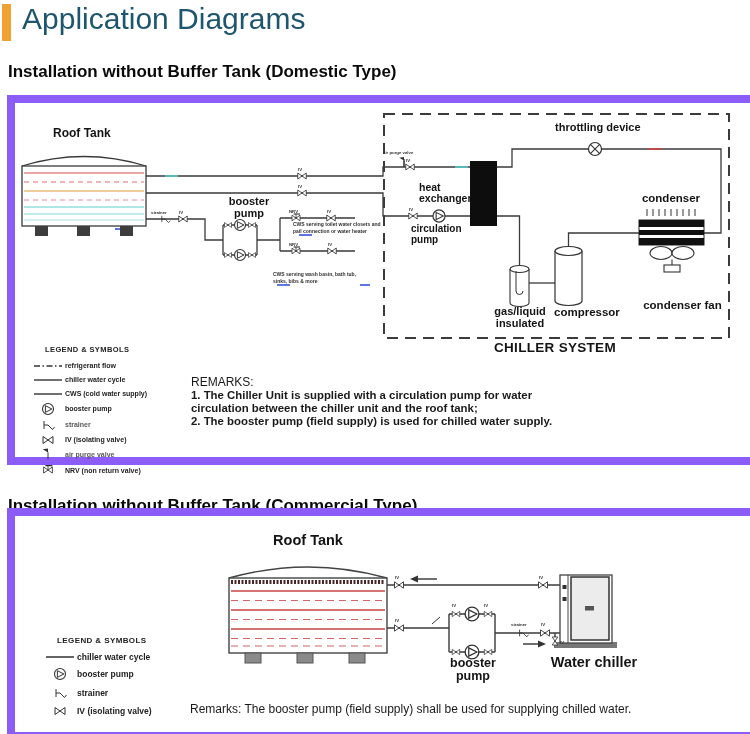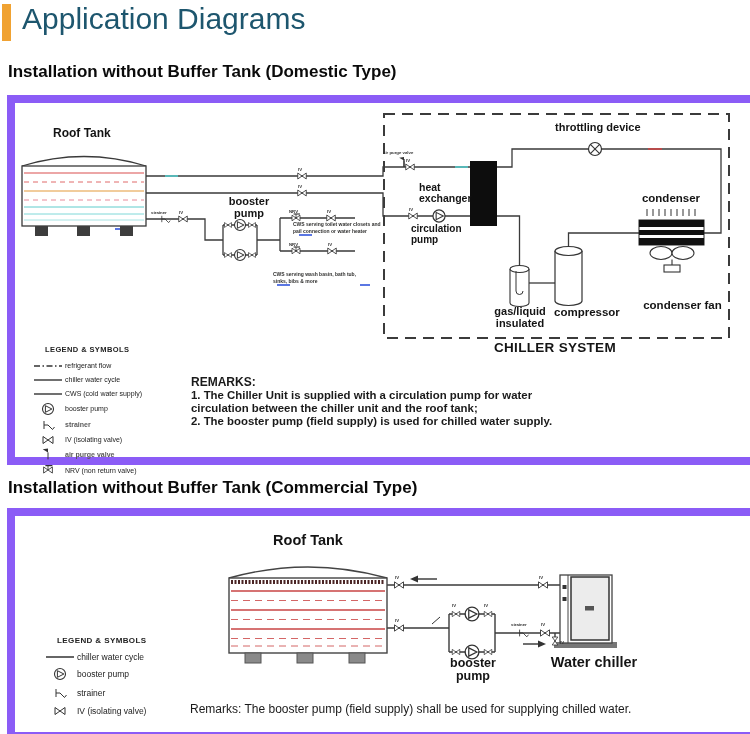--- a/index.html
+++ b/index.html
@@ -3,42 +3,42 @@
 <meta charset="utf-8">
 <style>
   html,body{margin:0;padding:0;background:#fff;}
   .page{position:relative;width:750px;height:734px;background:#fff;overflow:hidden;
         font-family:"Liberation Sans",sans-serif;color:#1a1a1a;}
   
   .hdr{position:absolute;left:0;top:0;width:642px;height:52px;}
   .accent{position:absolute;left:2px;top:4px;width:9px;height:37px;background:#F0A232;}
   .hdr h1{position:absolute;left:22px;top:2px;margin:0;font-size:30px;font-weight:400;color:#1d566e;}
   .sect{position:absolute;left:8px;margin:0;font-size:17px;font-weight:700;color:#0a0a0a;}
-  #sect1{top:62px;} #sect2{top:478px;text-align:right;}
+  #sect1{top:62px;} #sect2{top:496px;text-align:right;}
   .dbox{position:absolute;left:7px;width:729px;background:#fff;border:8px solid #8b5cf6;padding-left:34px;}
   #box1{top:95px;height:354px;} #box2{top:508px;height:216px;}
   .dbox svg.draw{position:absolute;left:0;top:0;}
   .lbl{position:absolute;line-height:1.06;color:#141414;}
   .b{font-weight:700;}
   .ctr{text-align:center;}
   .tiny{font-size:5px;font-weight:600;color:#30302f;line-height:1.3;}
   svg text.tag{font-family:"Liberation Sans",sans-serif;font-size:4.3px;font-weight:600;fill:#333;}
   
   .legend{position:absolute;}
   .lg-title{font-size:7.5px;font-weight:700;letter-spacing:.4px;color:#222;margin:0 0 6px 14px;}
   .lg-row{display:flex;align-items:center;margin-bottom:3px;height:11px;}
   .lg-row svg{flex:0 0 34px;height:14px;}
-  .lg-row span{font-size:7px;font-weight:400;color:#222;}
+  .lg-row span{font-size:7px;font-weight:700;color:#222;}
   #legend1 .lg-row:nth-child(6) span,#legend1 .lg-row:nth-child(8) span{color:#5a5a5a;font-weight:600;}
   #legend2 .lg-title{font-size:8px;}
   #legend2 .lg-row{margin-bottom:5px;}
   #legend2 .lg-row span{font-size:8.5px;}
   
   #remarks1{position:absolute;left:176px;top:272px;width:420px;}
-  #remarks1 .rm-title{font-size:12px;font-weight:700;}
+  #remarks1 .rm-title{font-size:12px;font-weight:400;}
   #remarks1 .rm-line{font-size:11.4px;font-weight:700;line-height:13.2px;white-space:nowrap;}
   #remarks2{position:absolute;left:175px;top:186px;width:545px;font-size:12px;font-weight:400;white-space:nowrap;}
 </style>
 </head>
 <body>
 
 <svg width="0" height="0" style="position:absolute" aria-hidden="true">
   <defs>
     <g id="sym-bowtie">
       <path d="M-5,-3.5 L0,0 L-5,3.5 Z M5,-3.5 L0,0 L5,3.5 Z" fill="#fff" stroke="#333" stroke-width="1" stroke-linejoin="round"></path>

